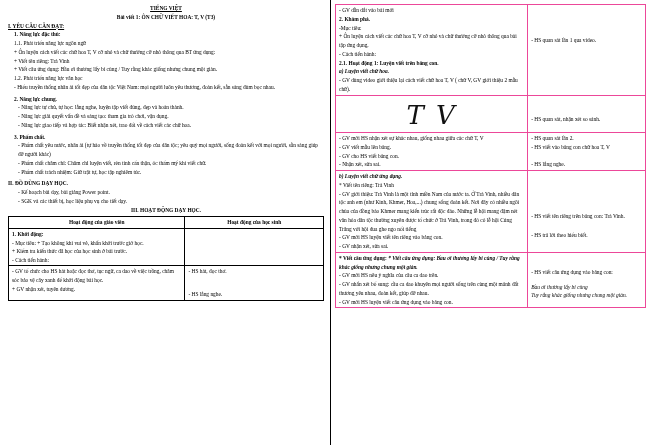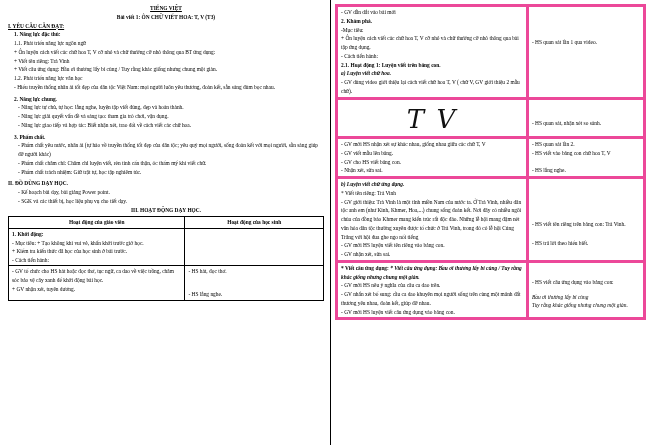--- a/index.html
+++ b/index.html
@@ -59,21 +59,21 @@
   th{font-weight:bold;text-align:center;}
   .cell-gv{width:56%;}
   .cell-hs{width:44%;}
 
   
   table.tbl2{
     border-collapse:collapse;
     width:100%;
   }
   table.tbl2 td{
-    border:3px solid #ec4899;
+    border:1px solid #ec4899;
     vertical-align:top;
     padding:1px 3px;
     font-size:5.4px;
     line-height:1.62;
   }
   .r-gv{width:62%;}
   .r-hs{width:38%;}
   .script{
     font-family:"DejaVu Serif", serif;
     font-style:italic;

